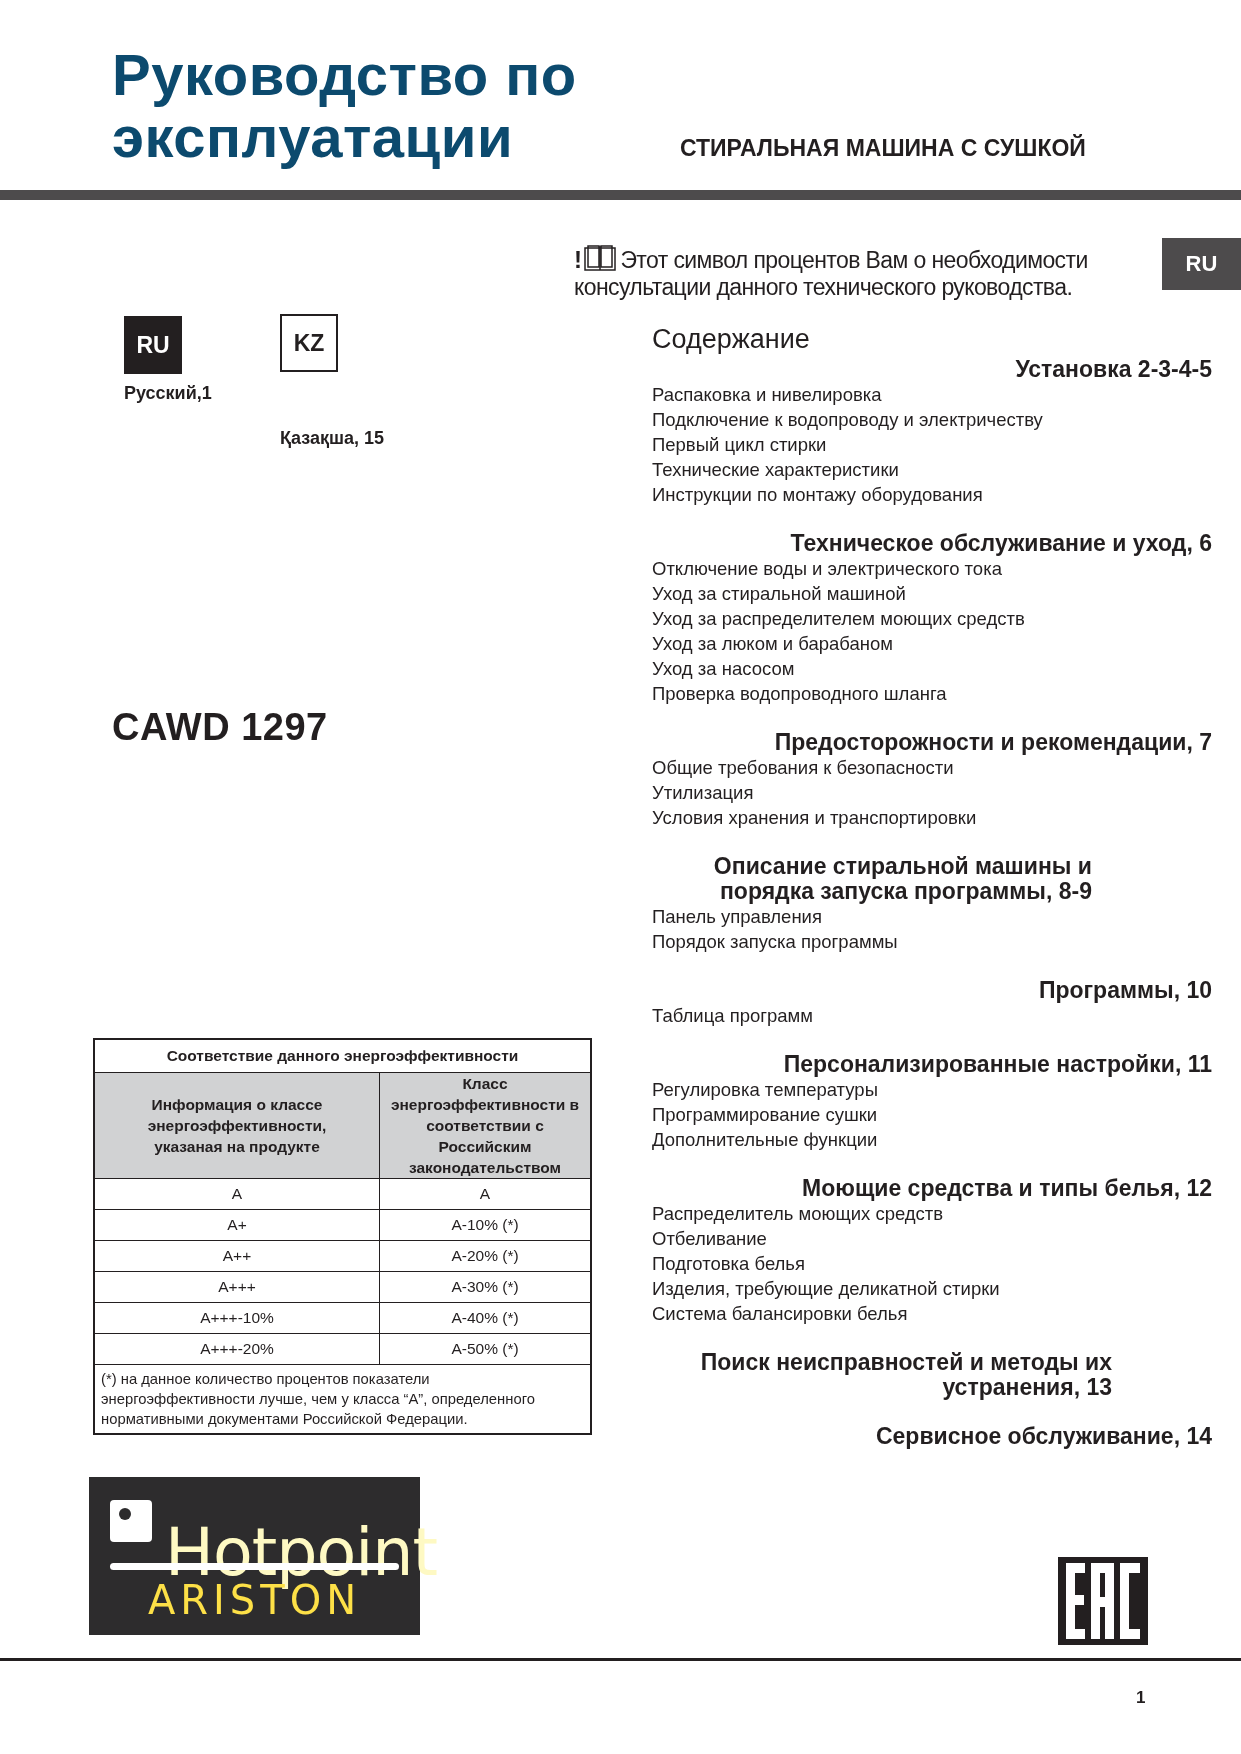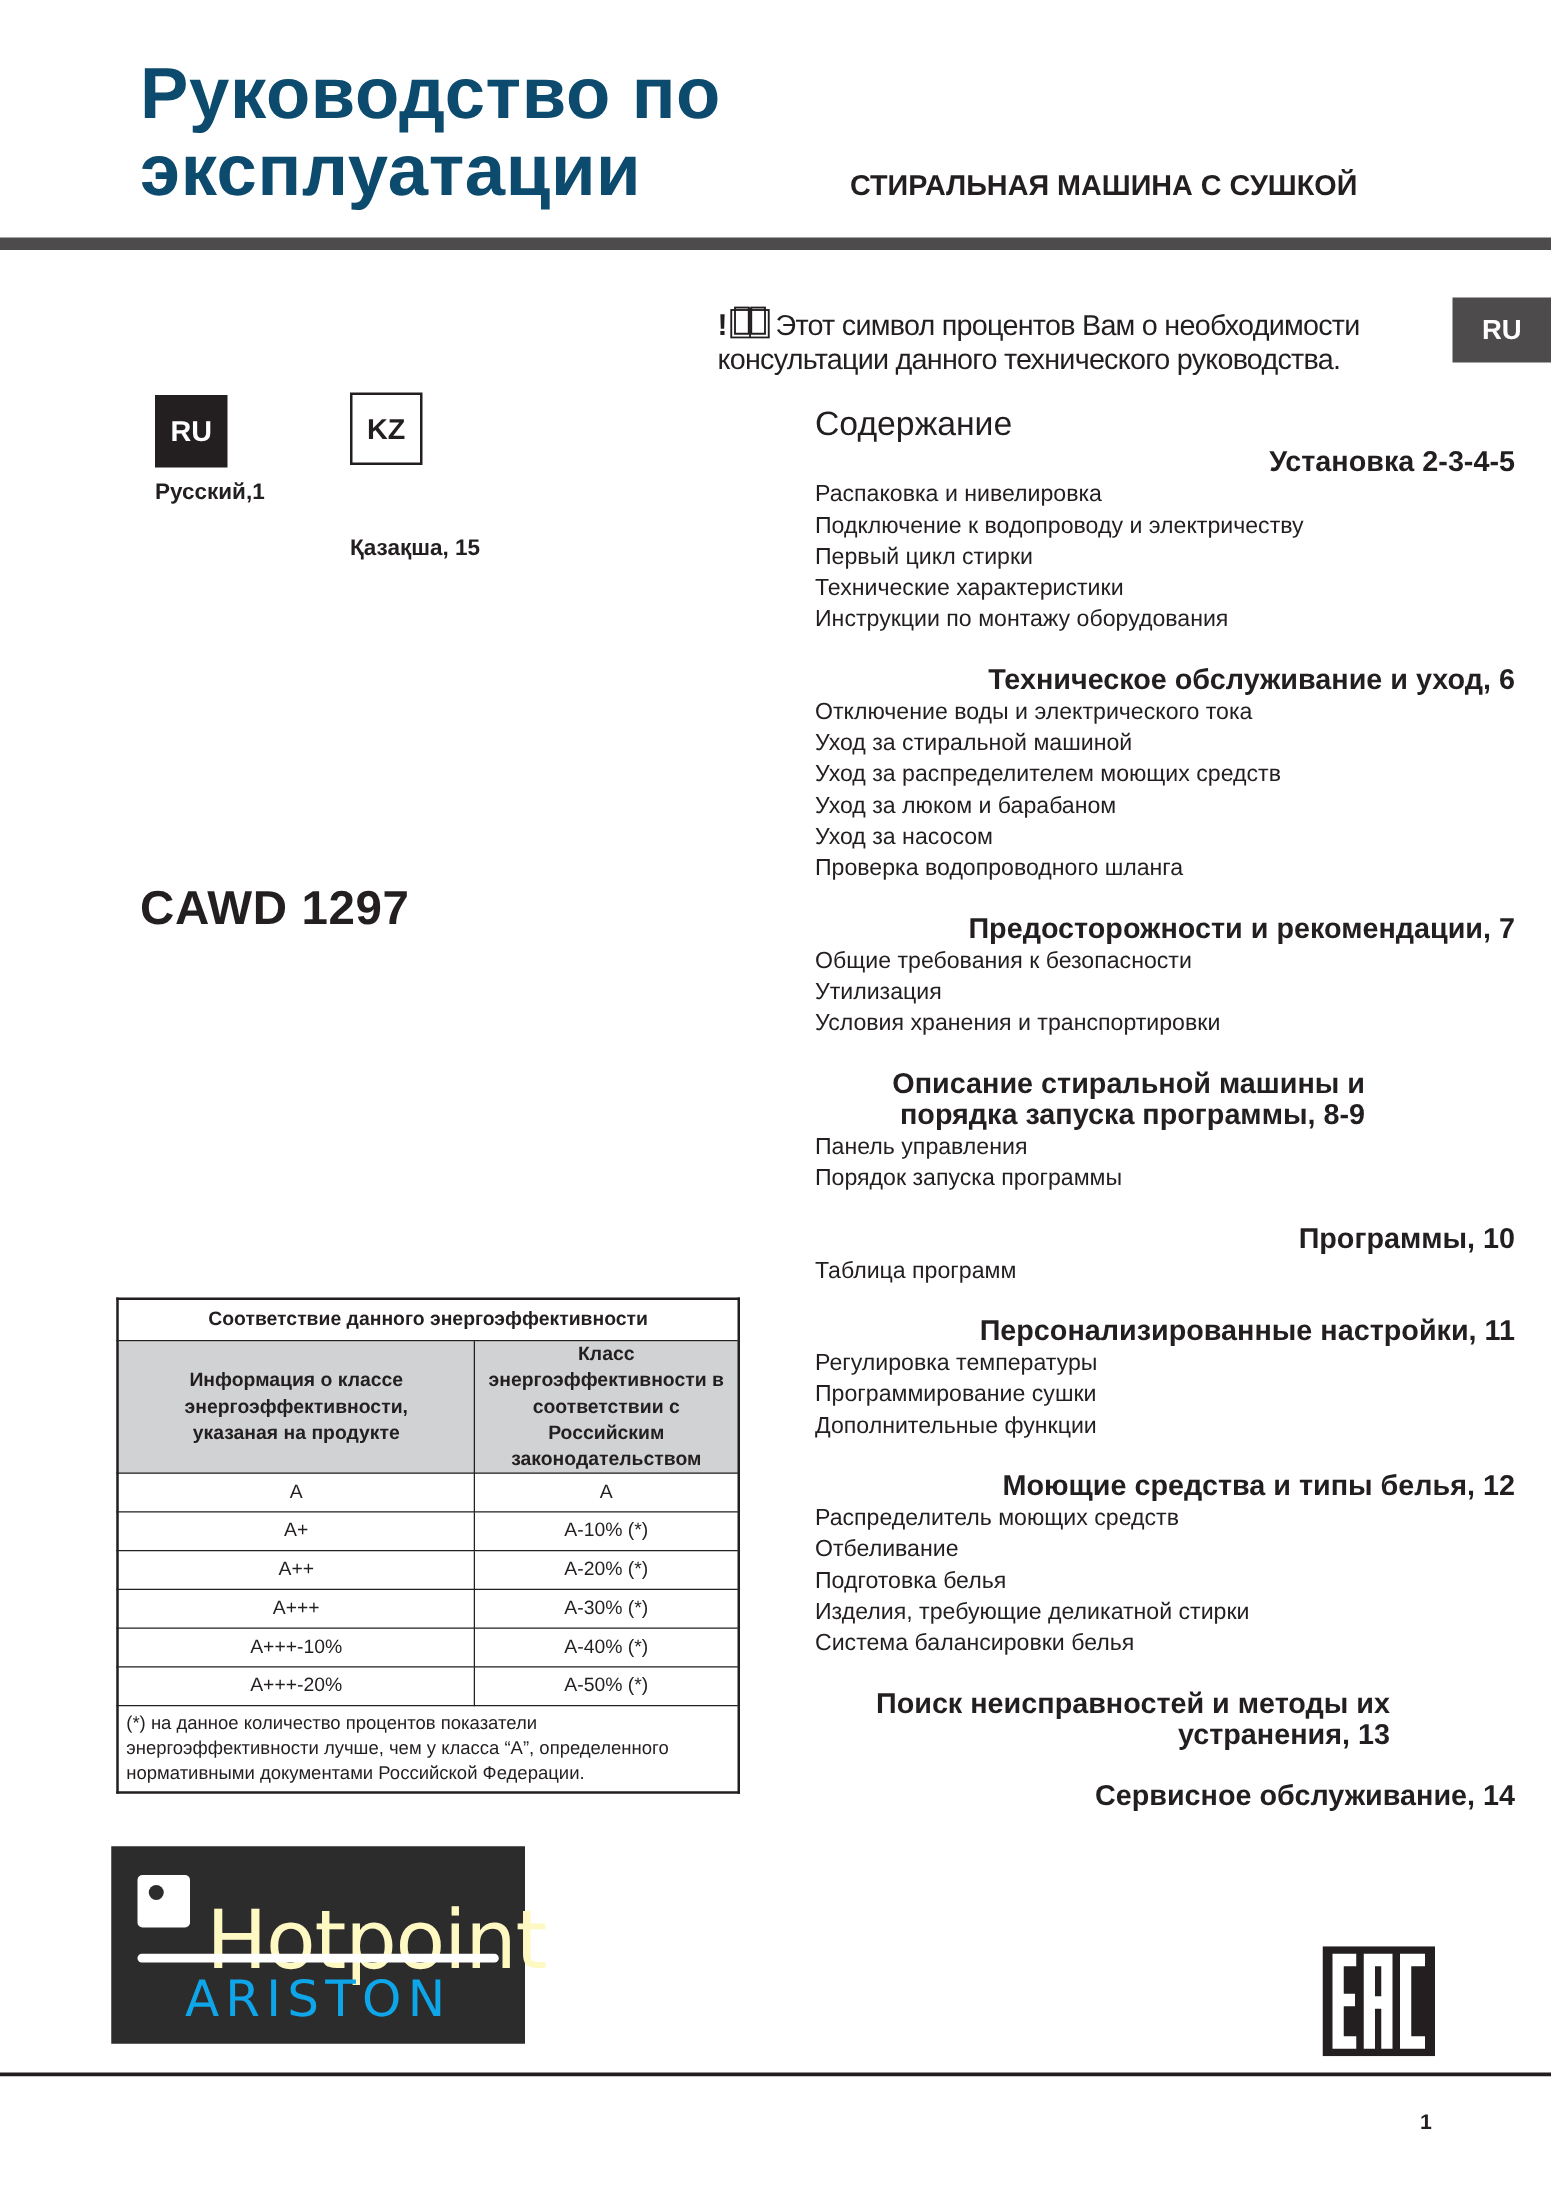--- a/index.html
+++ b/index.html
@@ -30,21 +30,21 @@
   table.energy td, table.energy th { border:1.5px solid #231f20; text-align:center; font-size:15.5px; padding:0; }
   .energy-caption { font-size:20px; font-weight:bold; height:32px; }
   .energy-head th { background:#d1d2d3; font-weight:bold; font-size:15.5px; line-height:21px; height:88px; }
   .energy-row td { height:30px; }
   .energy-note { text-align:left !important; font-size:14.8px !important; line-height:20px; padding:4px 6px !important; }
   .logo { left:89px; top:1477px; width:331px; height:158px; background:#2d2c2d; }
   .logo-mark { left:21px; top:23px; width:42px; height:42px; background:#fff; border-radius:4px; }
   .logo-dot { left:9px; top:8px; width:12px; height:12px; background:#2d2c2d; border-radius:50%; }
   .logo-hot { left:76px; top:14px; color:#fef9c3; font-size:65px; font-family:"DejaVu Sans", sans-serif; letter-spacing:-1px;margin-top:24px; }
   .logo-line { left:21px; top:86px; width:289px; height:7px; background:#fff; border-radius:4px; }
-  .logo-ar { left:0; top:100px; width:331px; text-align:center; color:#0ea5e9; font-size:40px; letter-spacing:5px;
+  .logo-ar { left:0; top:100px; width:331px; text-align:center; color:#fde047; font-size:40px; letter-spacing:5px;
              font-family:"DejaVu Sans", sans-serif; }
   .eac { left:1058px; top:1557px; width:90px; height:88px; }
   .botbar { left:0; top:1658px; width:1241px; height:3px; background:#231f20; }
   .pagenum { left:1136px; top:1688px; font-size:17px; font-weight:bold; }
 </style>
 </head>
 <body>
 
 <div class="abs title">
   <div>Руководство по</div>

